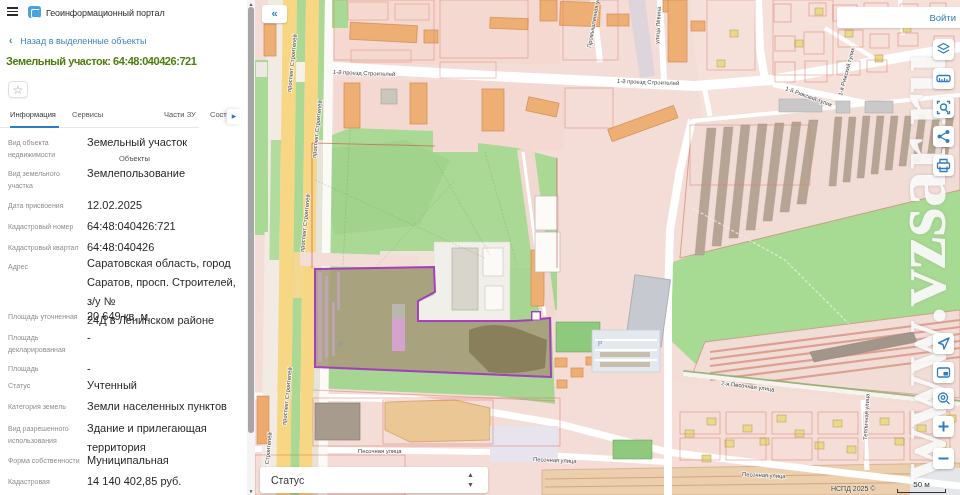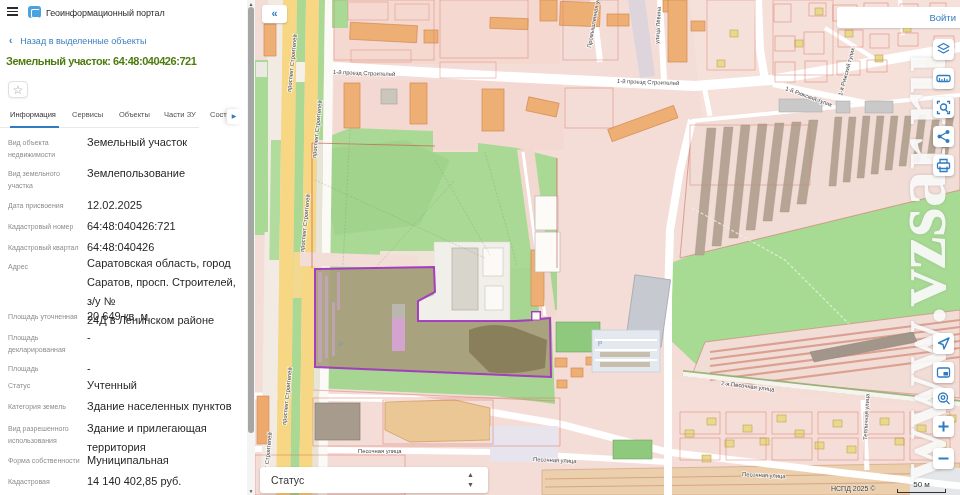--- a/index.html
+++ b/index.html
@@ -66,21 +66,21 @@
 
   <div class="backlink"><span class="chev">‹</span>Назад в выделенные объекты</div>
 
   <div class="objtitle">Земельный участок: 64:48:040426:721</div>
 
   <div class="starbtn">☆</div>
 
   <div class="tabs">
     <span class="tab active" style="left:10px;">Информация</span>
     <span class="tab" style="left:72px;">Сервисы</span>
-    <span class="tab" style="left:119px;">Объекты</span>
+    <span class="tab" style="left:119px;margin-top:44px;">Объекты</span>
     <span class="tab" style="left:164px;">Части ЗУ</span>
     <span class="tab" style="left:210px;text-align:right;">Сост</span>
     <div class="tabline"></div>
   </div>
 
   <div class="tabarrow">▶</div>
 
   <div class="row" style="top:137px;">
         <span class="rlab">Вид объекта недвижимости</span>
         <span class="rval">Земельный участок</span>
@@ -116,21 +116,21 @@
   <div class="row" style="top:363px;">
         <span class="rlab">Площадь</span>
         <span class="rval">-</span>
       </div>
   <div class="row" style="top:380px;">
         <span class="rlab">Статус</span>
         <span class="rval">Учтенный</span>
       </div>
   <div class="row" style="top:401px;">
         <span class="rlab">Категория земель</span>
-        <span class="rval">Здание населенных пунктов</span>
+        <span class="rval">Земли населенных пунктов</span>
       </div>
   <div class="row" style="top:423px;">
         <span class="rlab">Вид разрешенного использования</span>
         <span class="rval">Здание и прилегающая территория</span>
       </div>
   <div class="row" style="top:455px;">
         <span class="rlab">Форма собственности</span>
         <span class="rval">Муниципальная</span>
       </div>
   <div class="row" style="top:476px;">

